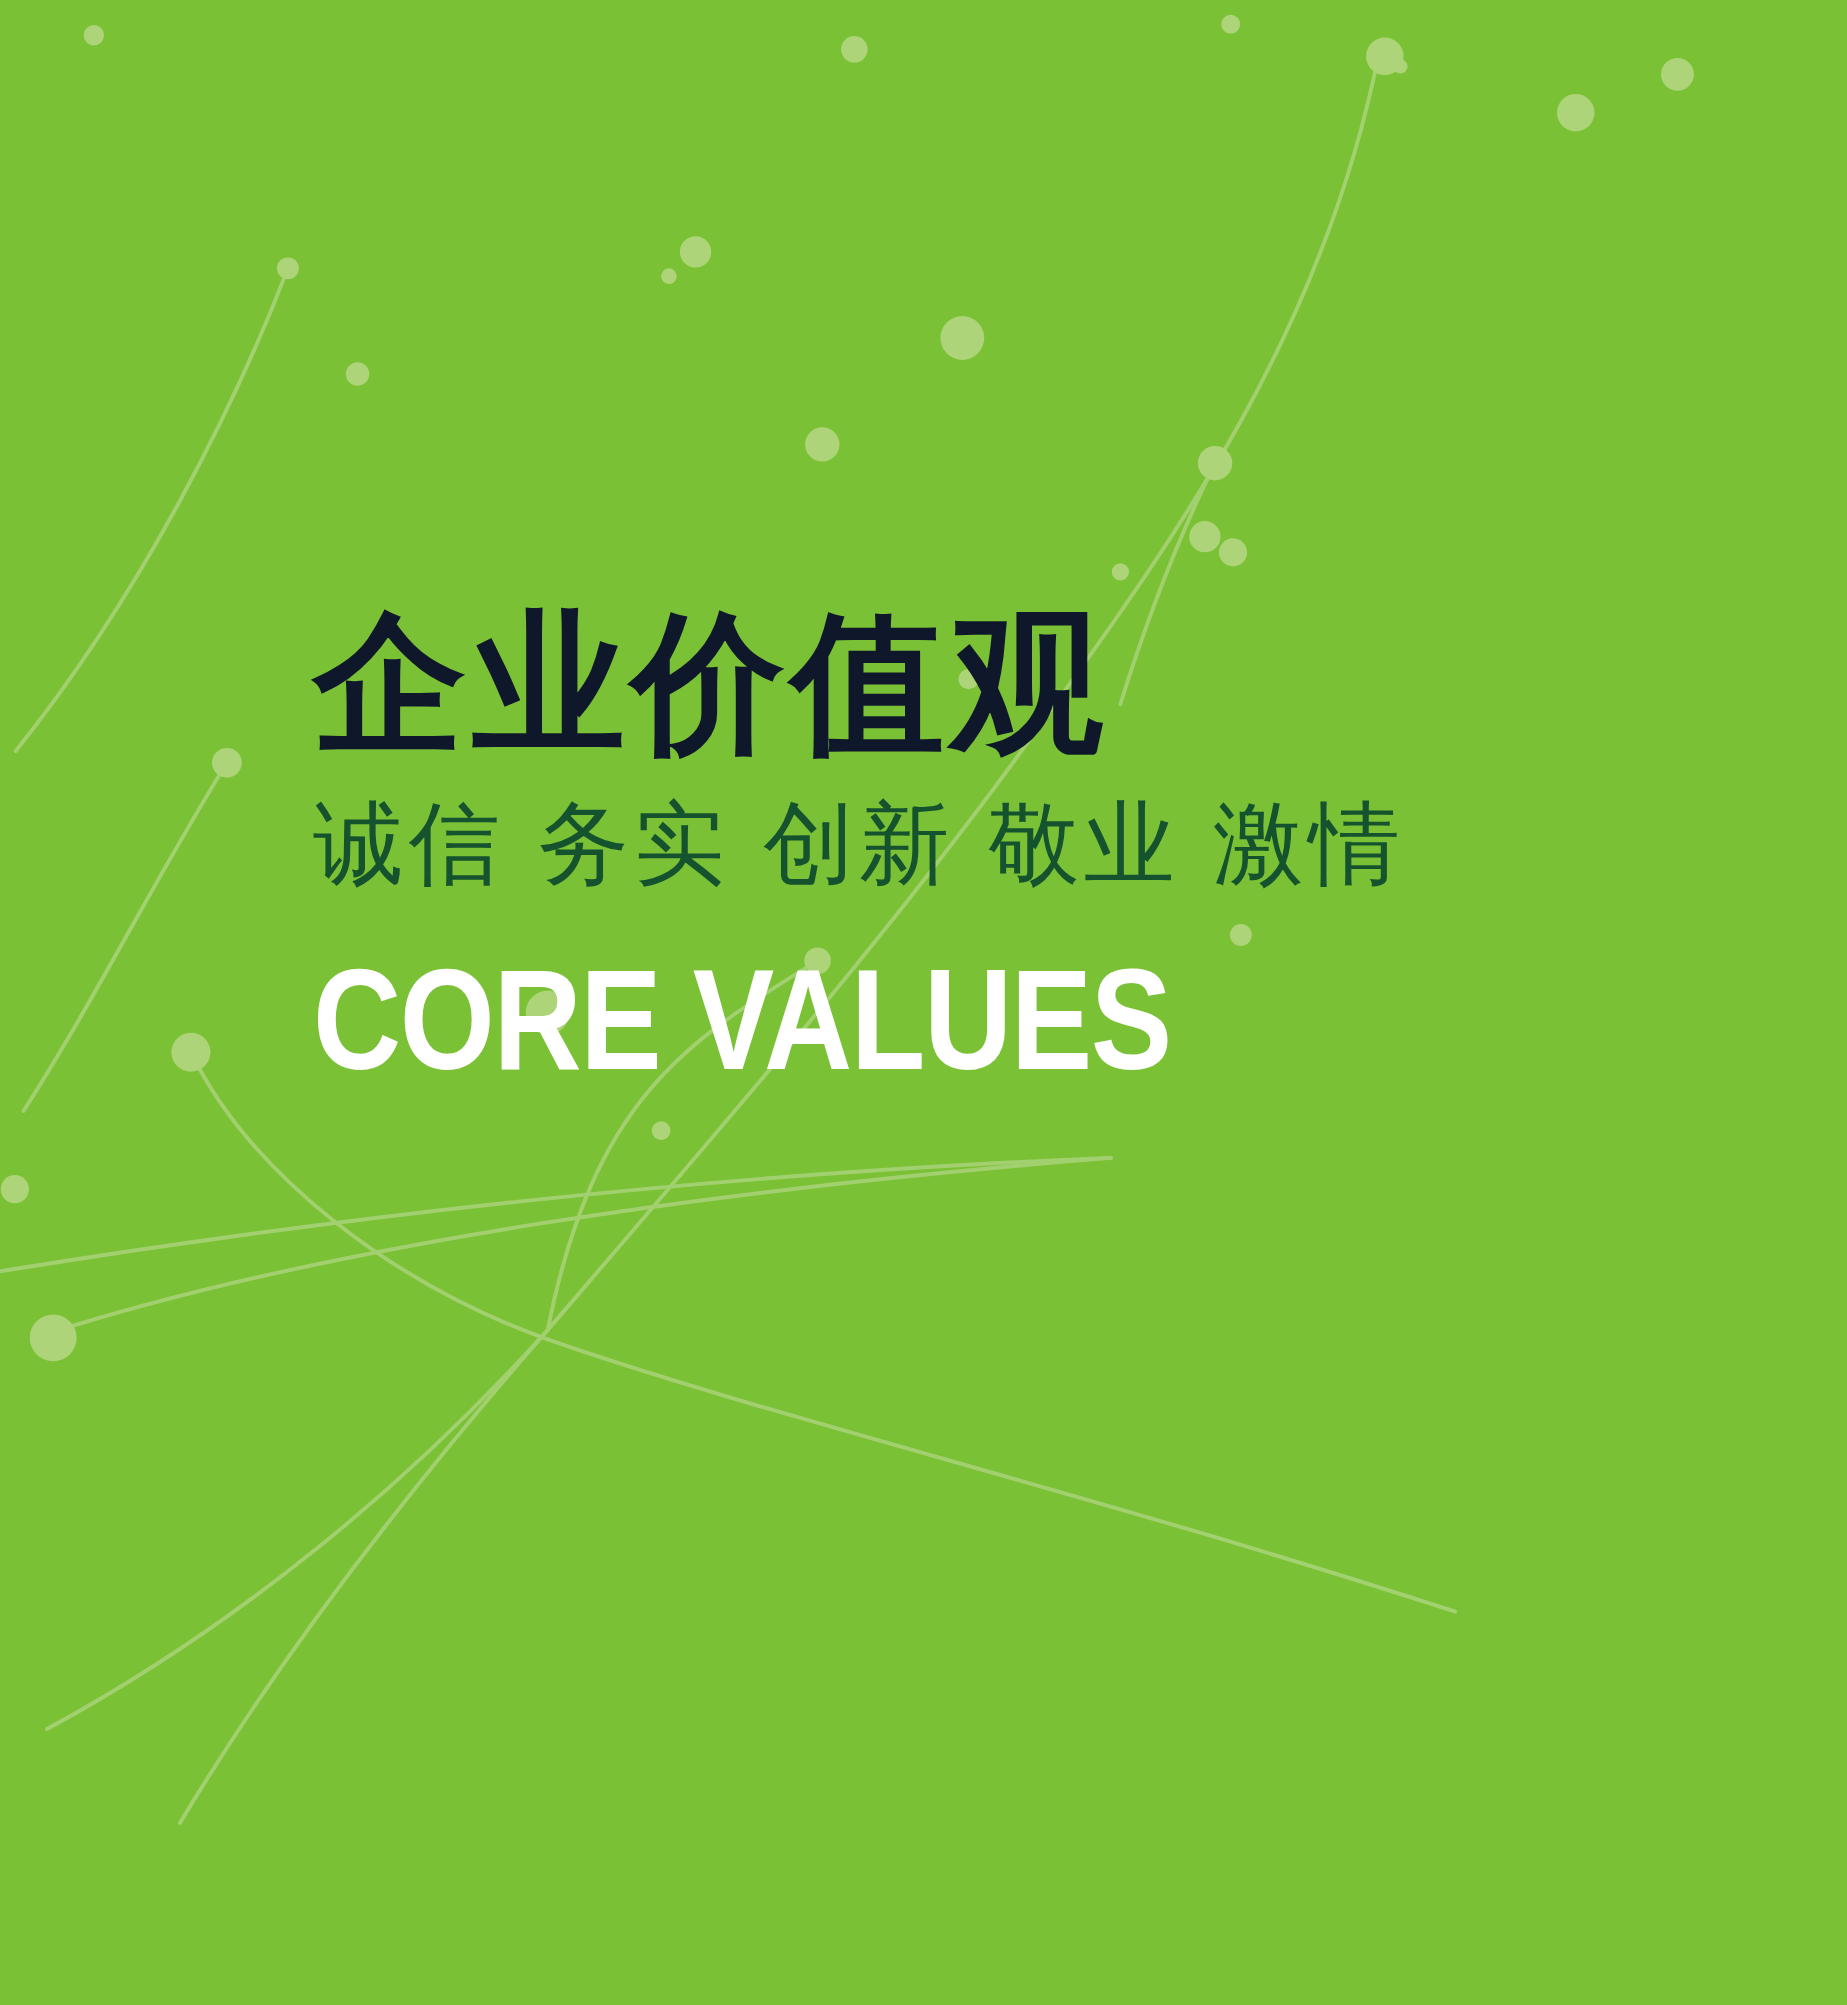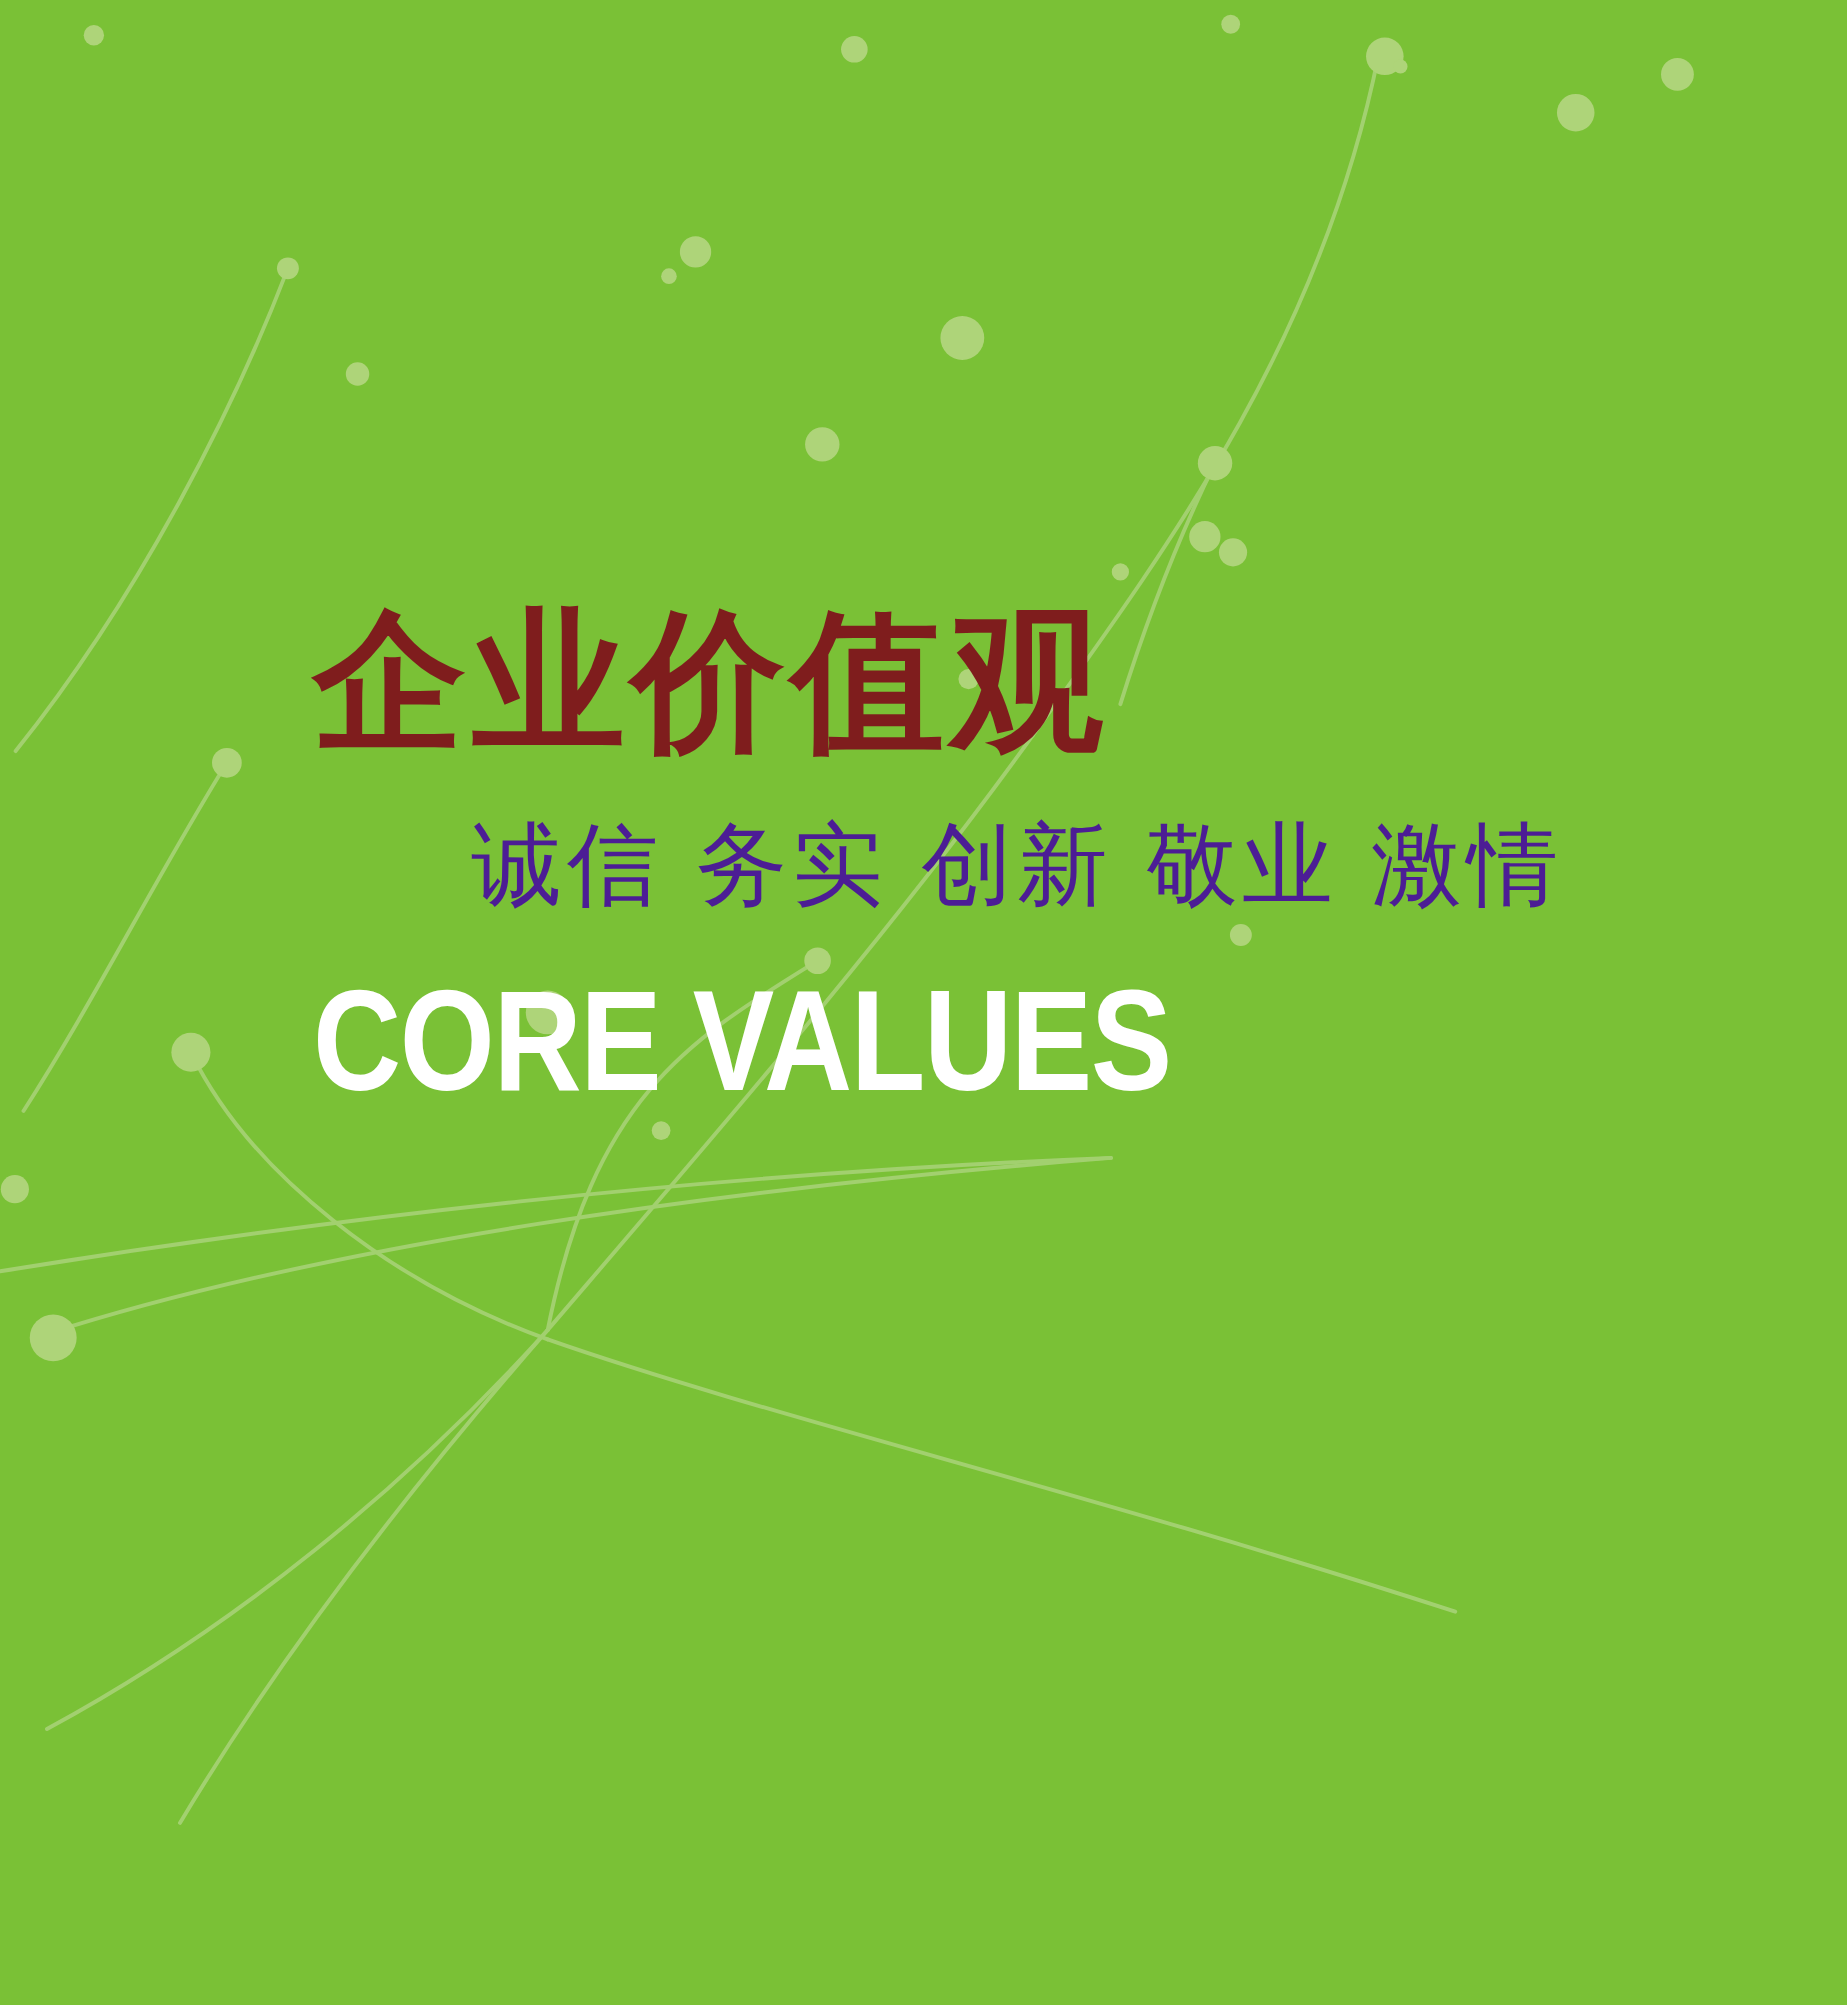--- a/index.html
+++ b/index.html
@@ -26,39 +26,38 @@
     pointer-events: none;
   }
   
   #text-block {
     position: absolute;
     left: 313px;
     top: 594px;
     width: 1408px;
   }
   #title-cn {
-    color: #7f1d1d;
-    font-family: Liberation Serif, serif;
+    color: #0f172a;
+    font-family: Liberation Sans, sans-serif;
     font-weight: 700;
     font-size: 153px;
     line-height: 1.16;
     letter-spacing: 6.3px;
     margin: 0;
     white-space: nowrap;
   }
   #subtitle-cn {
-    color: #4c1d95;
+    color: #14532d;
     font-family: "DejaVu Sans", "Liberation Sans", sans-serif;
     font-weight: 400;
     font-size: 91px;
     line-height: 1.25;
     letter-spacing: 4.7px;
-    margin: 37px 0 0 0;
+    margin: 16px 0 0 0;
     white-space: nowrap;
-    text-align: center;
   }
   #title-en {
     color: #ffffff;
     font-family: "Liberation Sans", "DejaVu Sans", sans-serif;
     font-weight: 700;
     font-size: 142px;
     line-height: 1.0;
     letter-spacing: -1.6px;
     margin: 48px 0 0 0;
     white-space: nowrap;

